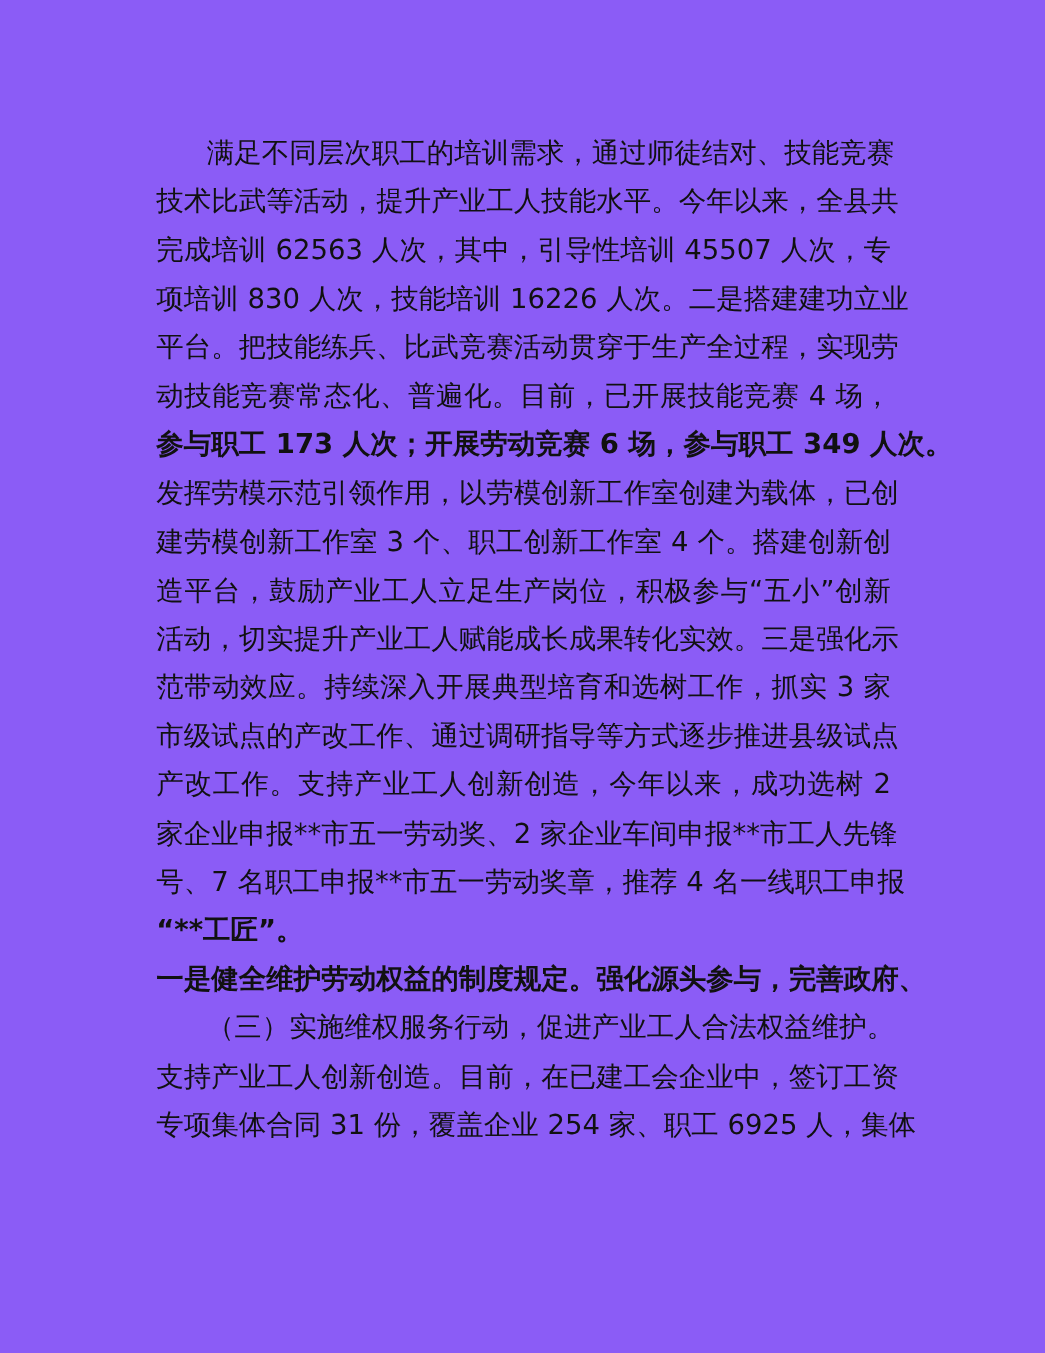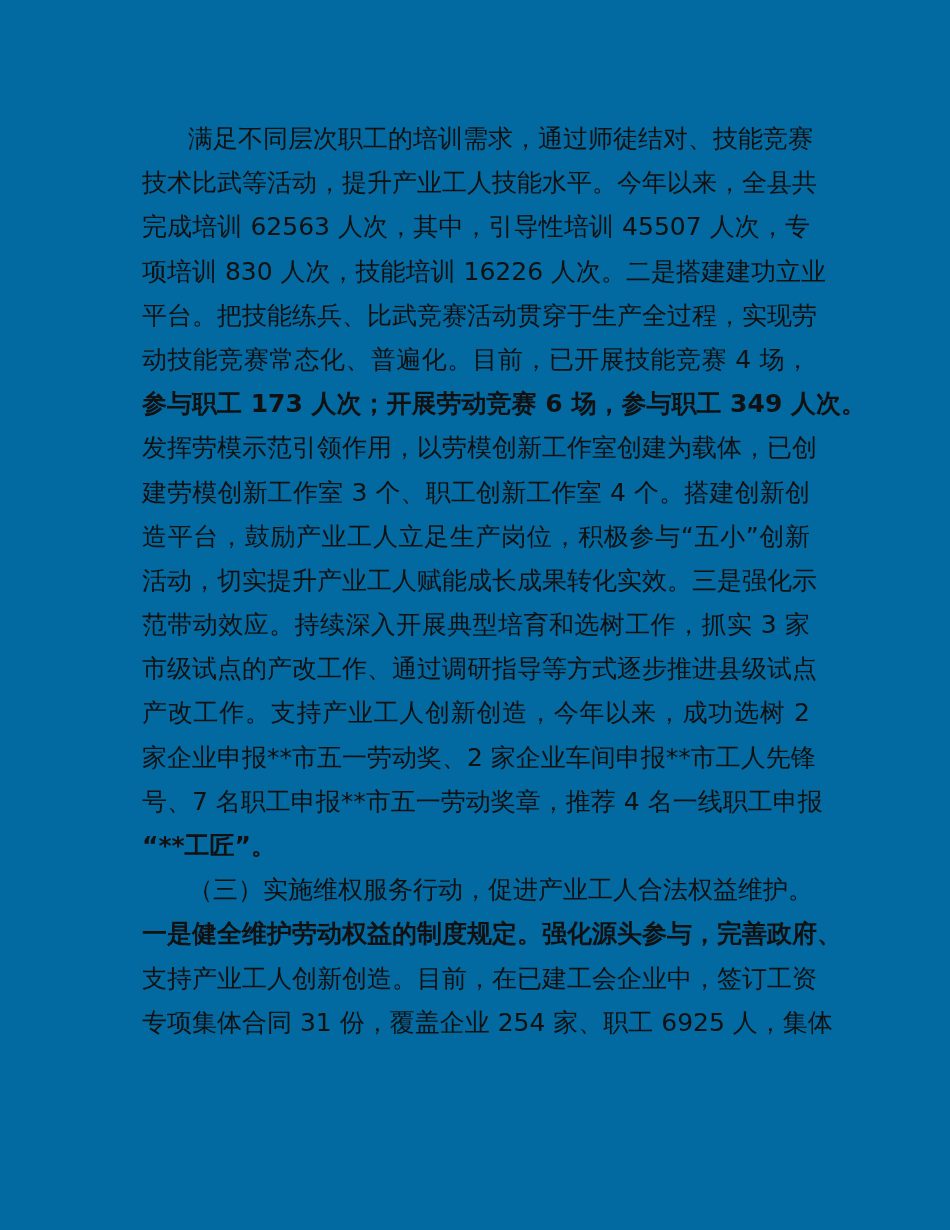--- a/index.html
+++ b/index.html
@@ -1,18 +1,18 @@
 <!DOCTYPE html>
 <html><head>
   <meta charset="utf-8">
   <style>
     html, body { margin: 0; padding: 0; background: #ffffff; }
     body { width: 950px; height: 1230px; position: relative; overflow: hidden; }
     .page {
-      position: absolute; left: 0; top: 0; width: 950px; height: 1230px; background: #0369a1;
+      position: absolute; left: 0; top: 0; width: 950px; height: 1230px; background: #8b5cf6;
     }
     .text-block {
       position: absolute; left: 142px; top: 117px; width: 680px;
       font-family: "DejaVu Sans", sans-serif;
       font-size: 25px; color: #111111;
     }
     .line {
       height: 44.2px; line-height: 44.2px; white-space: nowrap;
       text-align: justify; text-align-last: justify; width: 668px;
     }
@@ -38,19 +38,19 @@
       <div class="line">造平台，鼓励产业工人立足生产岗位，积极参与“五小”创新</div>
       <div class="line">活动，切实提升产业工人赋能成长成果转化实效。三是强化示</div>
       <div class="line">范带动效应。持续深入开展典型培育和选树工作，抓实 3 家</div>
       <div class="line">市级试点的产改工作、通过调研指导等方式逐步推进县级试点</div>
       <div class="line">产改工作。支持产业工人创新创造，今年以来，成功选树 2</div>
       <div class="line">家企业申报**市五一劳动奖、2 家企业车间申报**市工人先锋</div>
       <div class="line">号、7 名职工申报**市五一劳动奖章，推荐 4 名一线职工申报</div>
       <div class="line last">“**工匠”。</div>
     </div>
     <div>
+      <div class="line free">一是健全维护劳动权益的制度规定。强化源头参与，完善政府、</div>
       <div class="line indent">（三）实施维权服务行动，促进产业工人合法权益维护。</div>
-      <div class="line free">一是健全维护劳动权益的制度规定。强化源头参与，完善政府、</div>
       <div class="line">支持产业工人创新创造。目前，在已建工会企业中，签订工资</div>
       <div class="line">专项集体合同 31 份，覆盖企业 254 家、职工 6925 人，集体</div>
     </div>
   </div>
 </div>
 
 </body></html>

